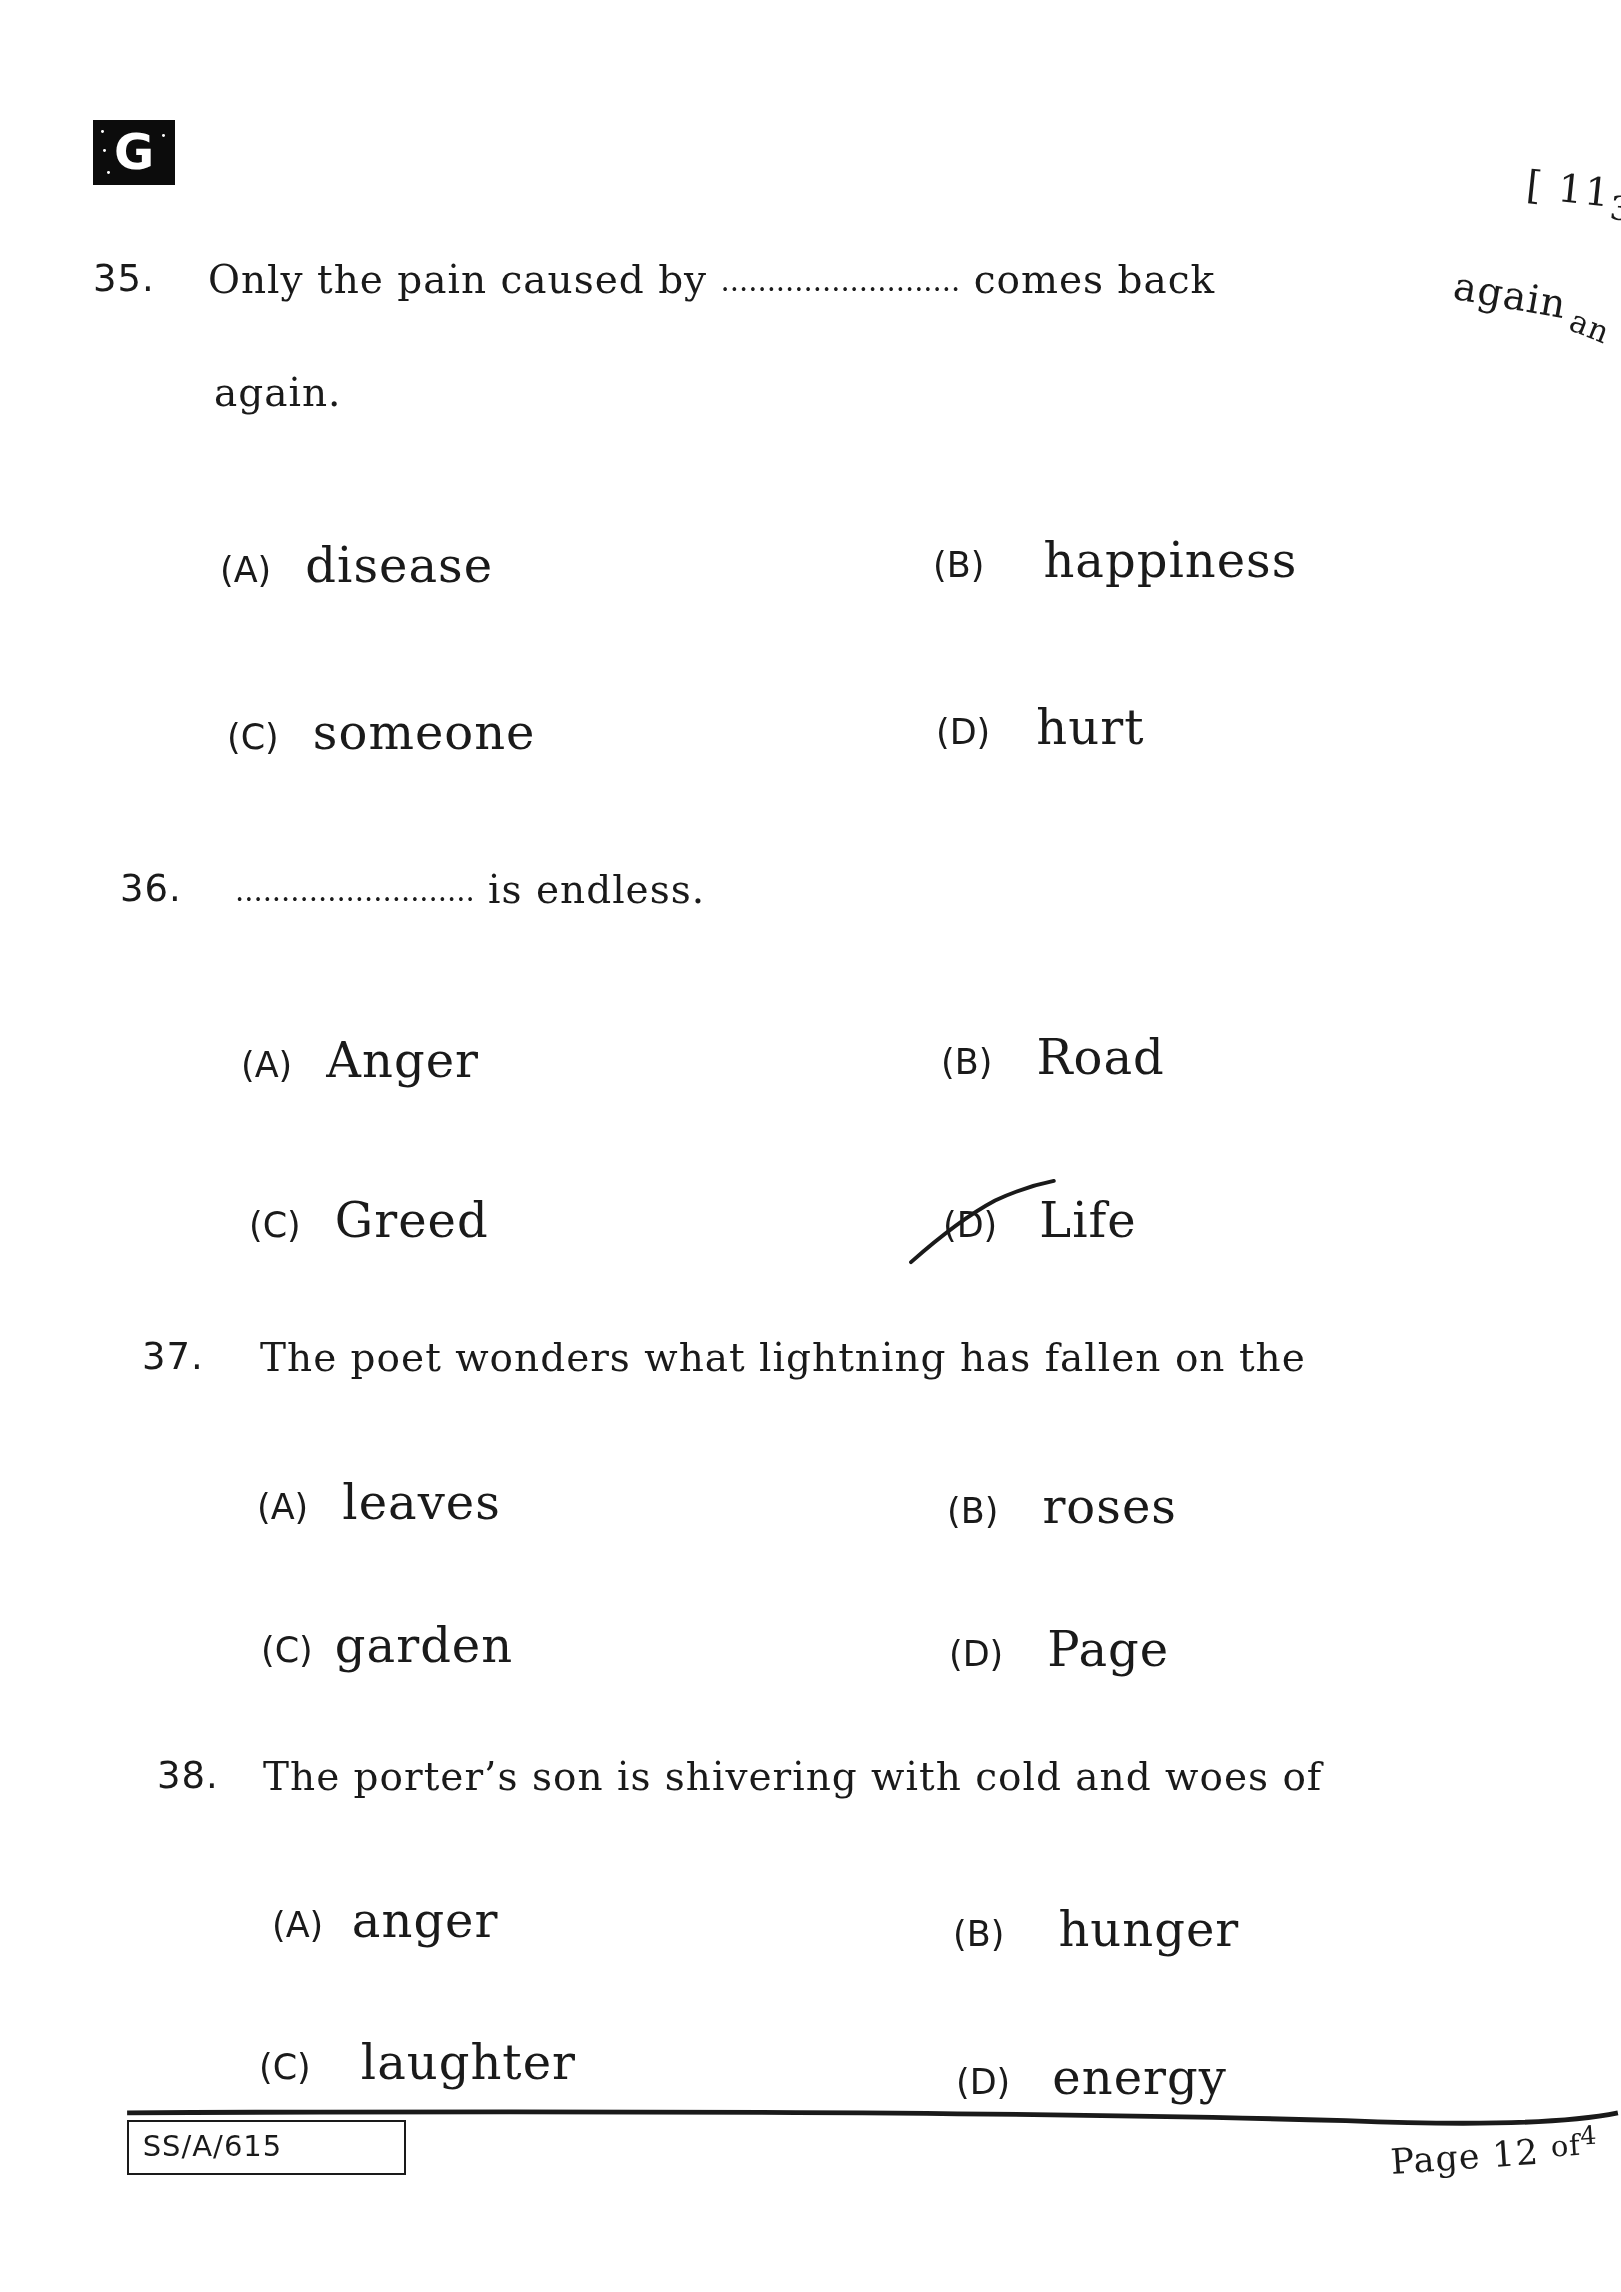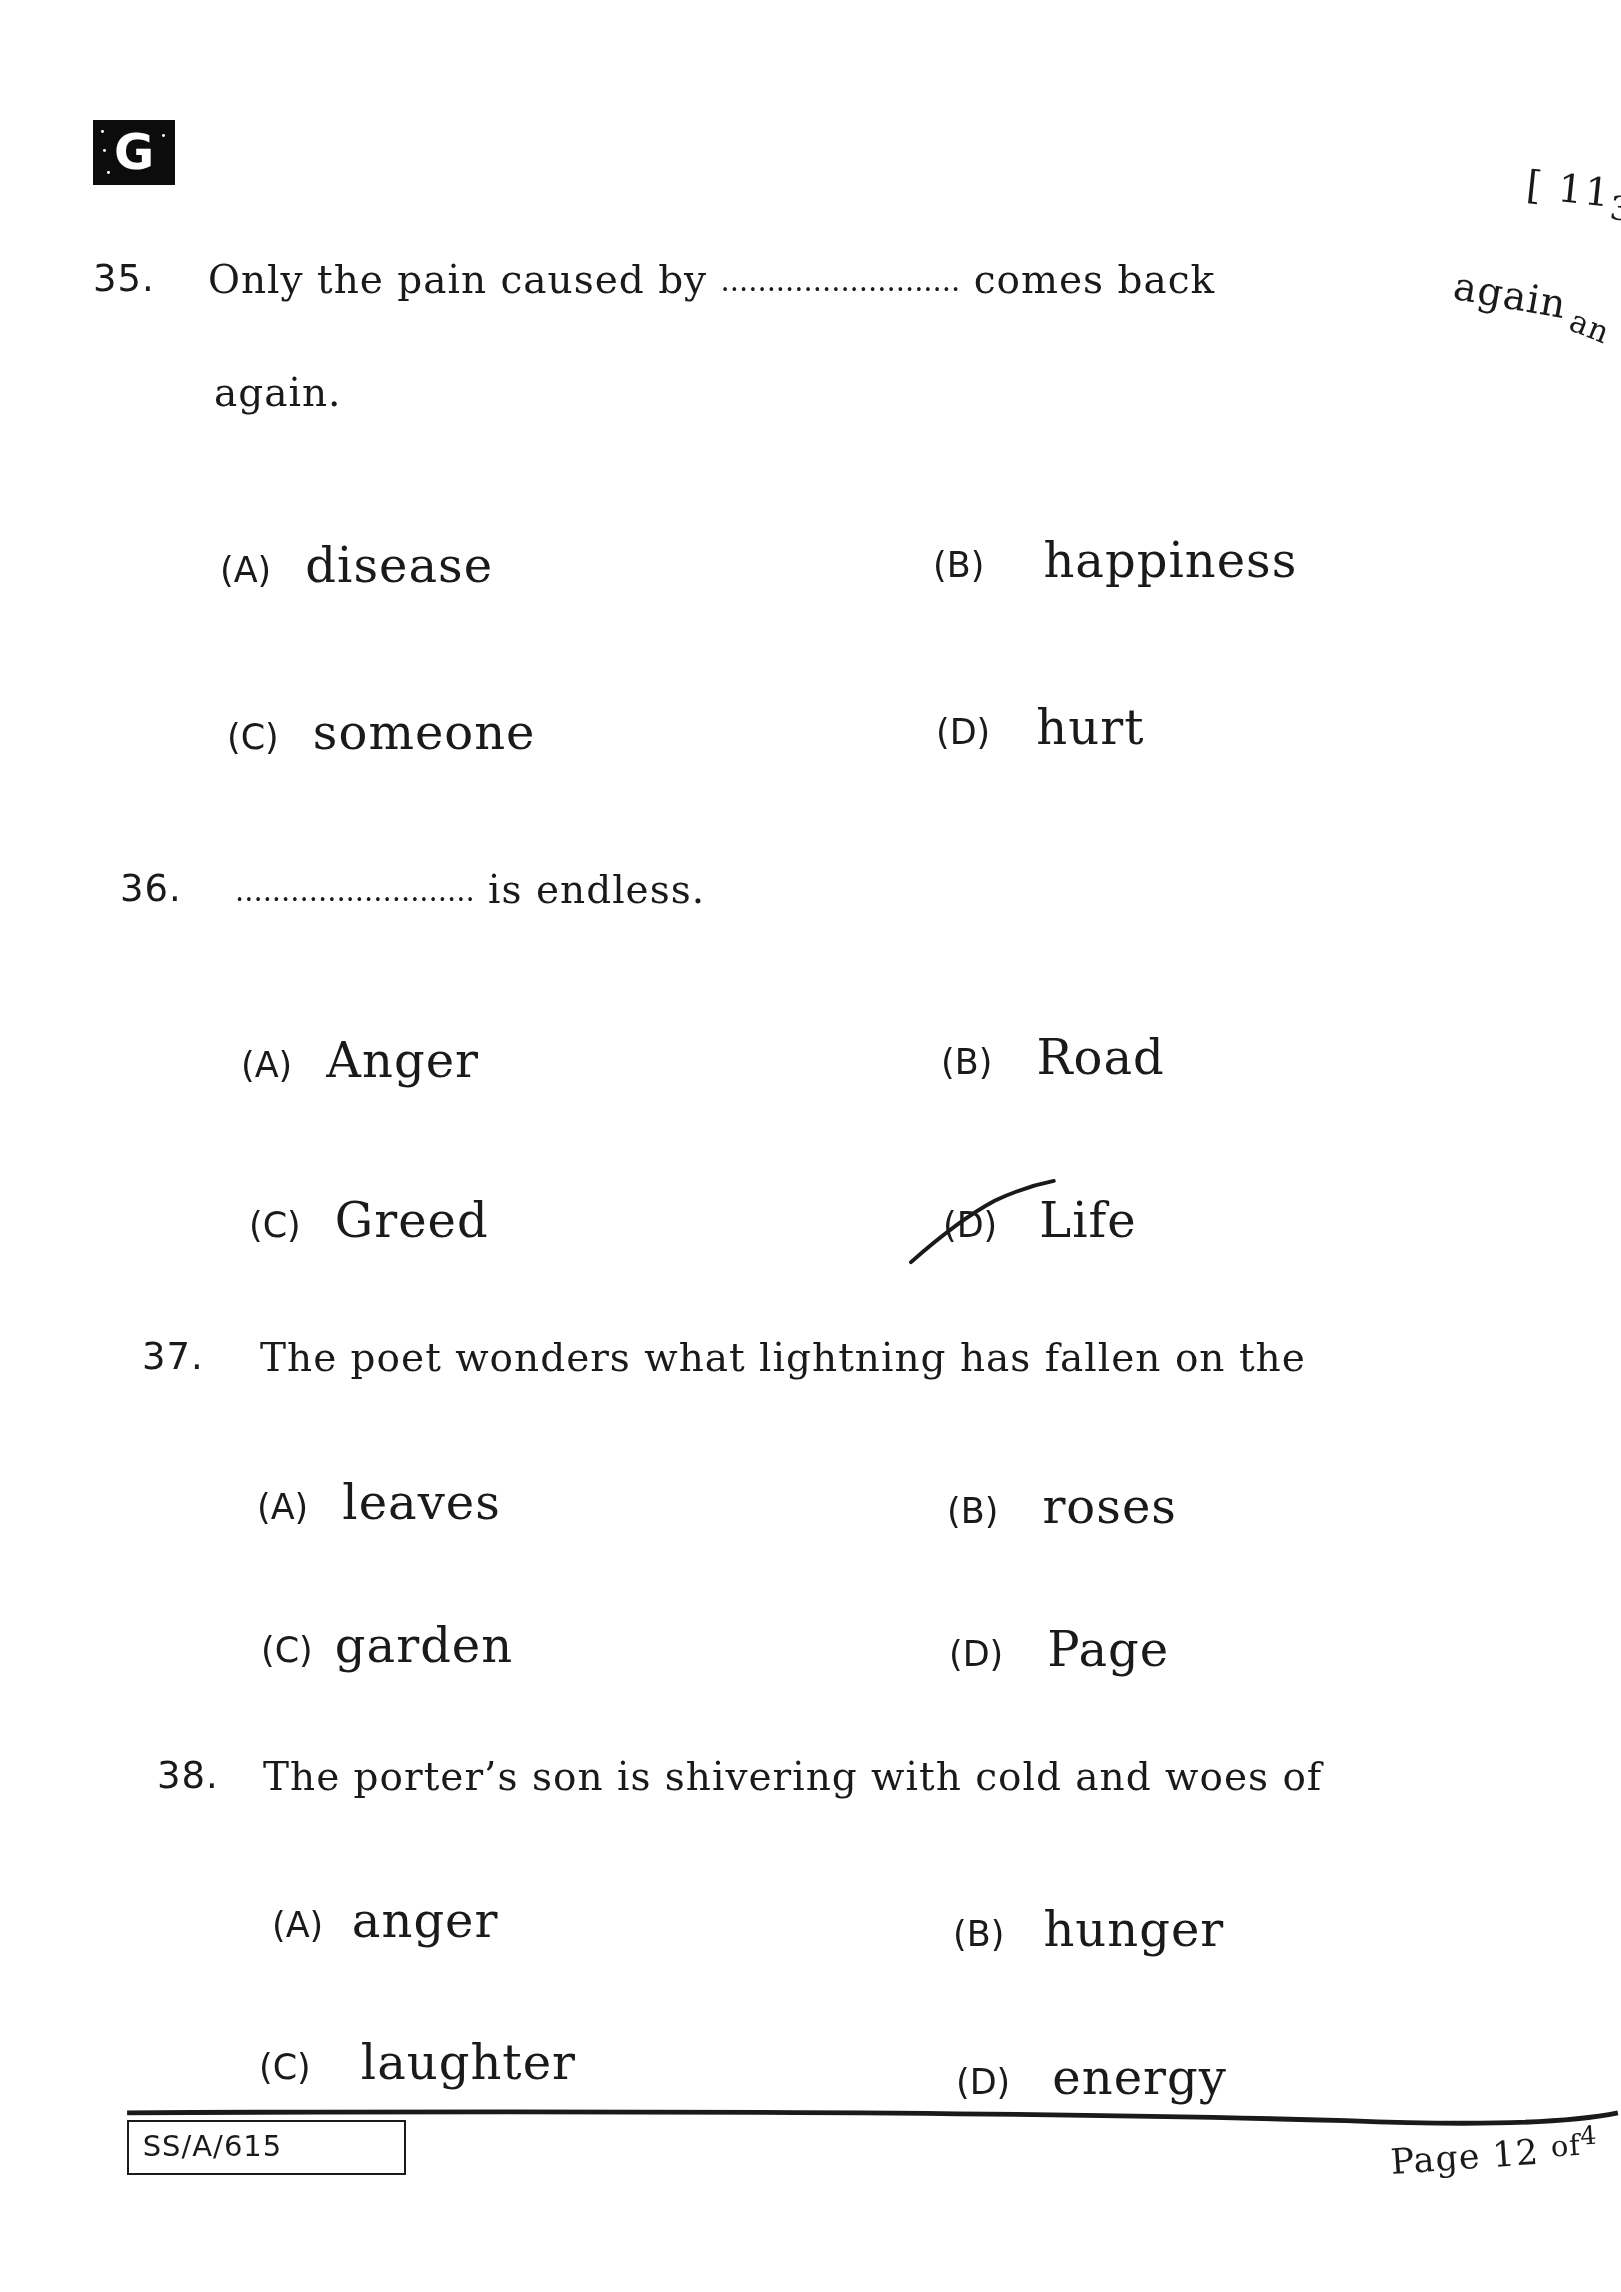--- a/index.html
+++ b/index.html
@@ -188,21 +188,21 @@
 <div>
   <div class="abs qnum" style="left:157px;top:1754px">38.</div>
   <div class="abs qtext" style="left:263px;top:1754px">The porter’s son is shivering with cold and woes of</div>
 
   <div class="abs" style="left:272px;top:1892px">
     <span class="opt-label">(A)</span>
     <span class="opt-text" style="margin-left:23.5px">anger</span>
   </div>
   <div class="abs" style="left:953px;top:1901px">
     <span class="opt-label">(B)</span>
-    <span class="opt-text" style="margin-left:34px">hunger</span>
+    <span class="opt-text" style="margin-left:49px">hunger</span>
   </div>
   <div class="abs" style="left:259px;top:2034px">
     <span class="opt-label">(C)</span>
     <span class="opt-text" style="margin-left:45px">laughter</span>
   </div>
   <div class="abs" style="left:956px;top:2049px">
     <span class="opt-label">(D)</span>
     <span class="opt-text" style="margin-left:37px">energy</span>
   </div>
 </div>

